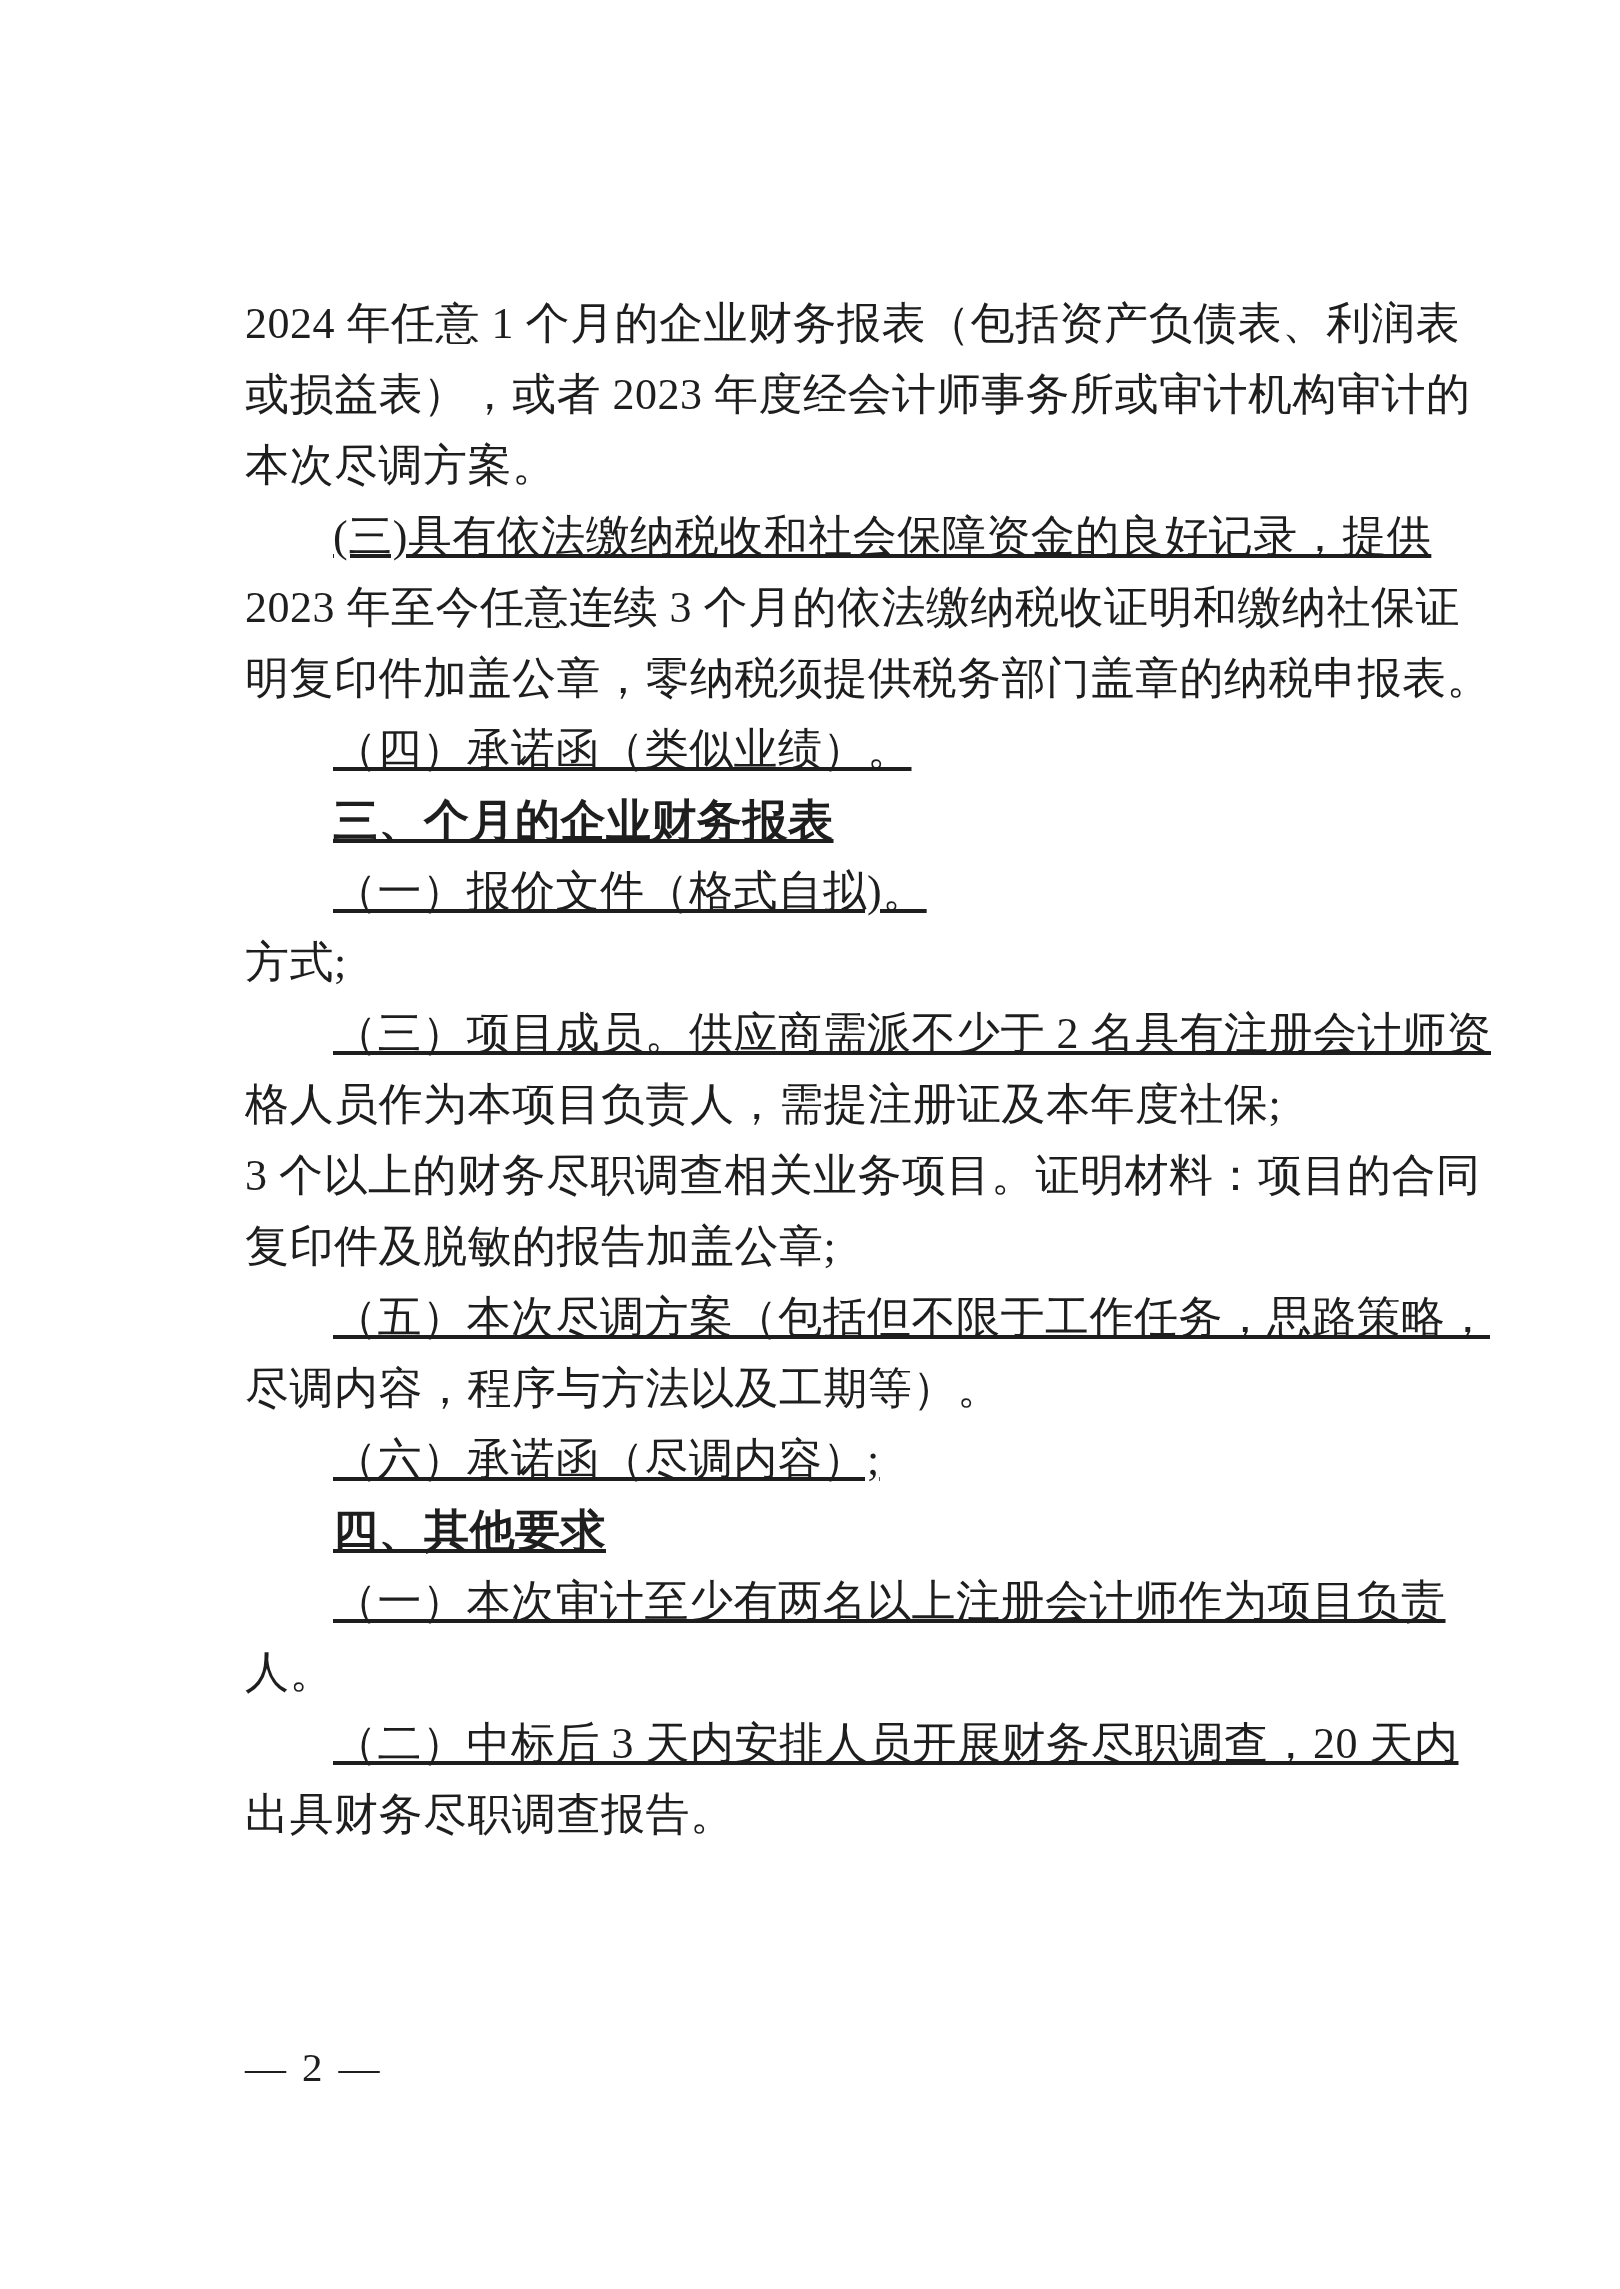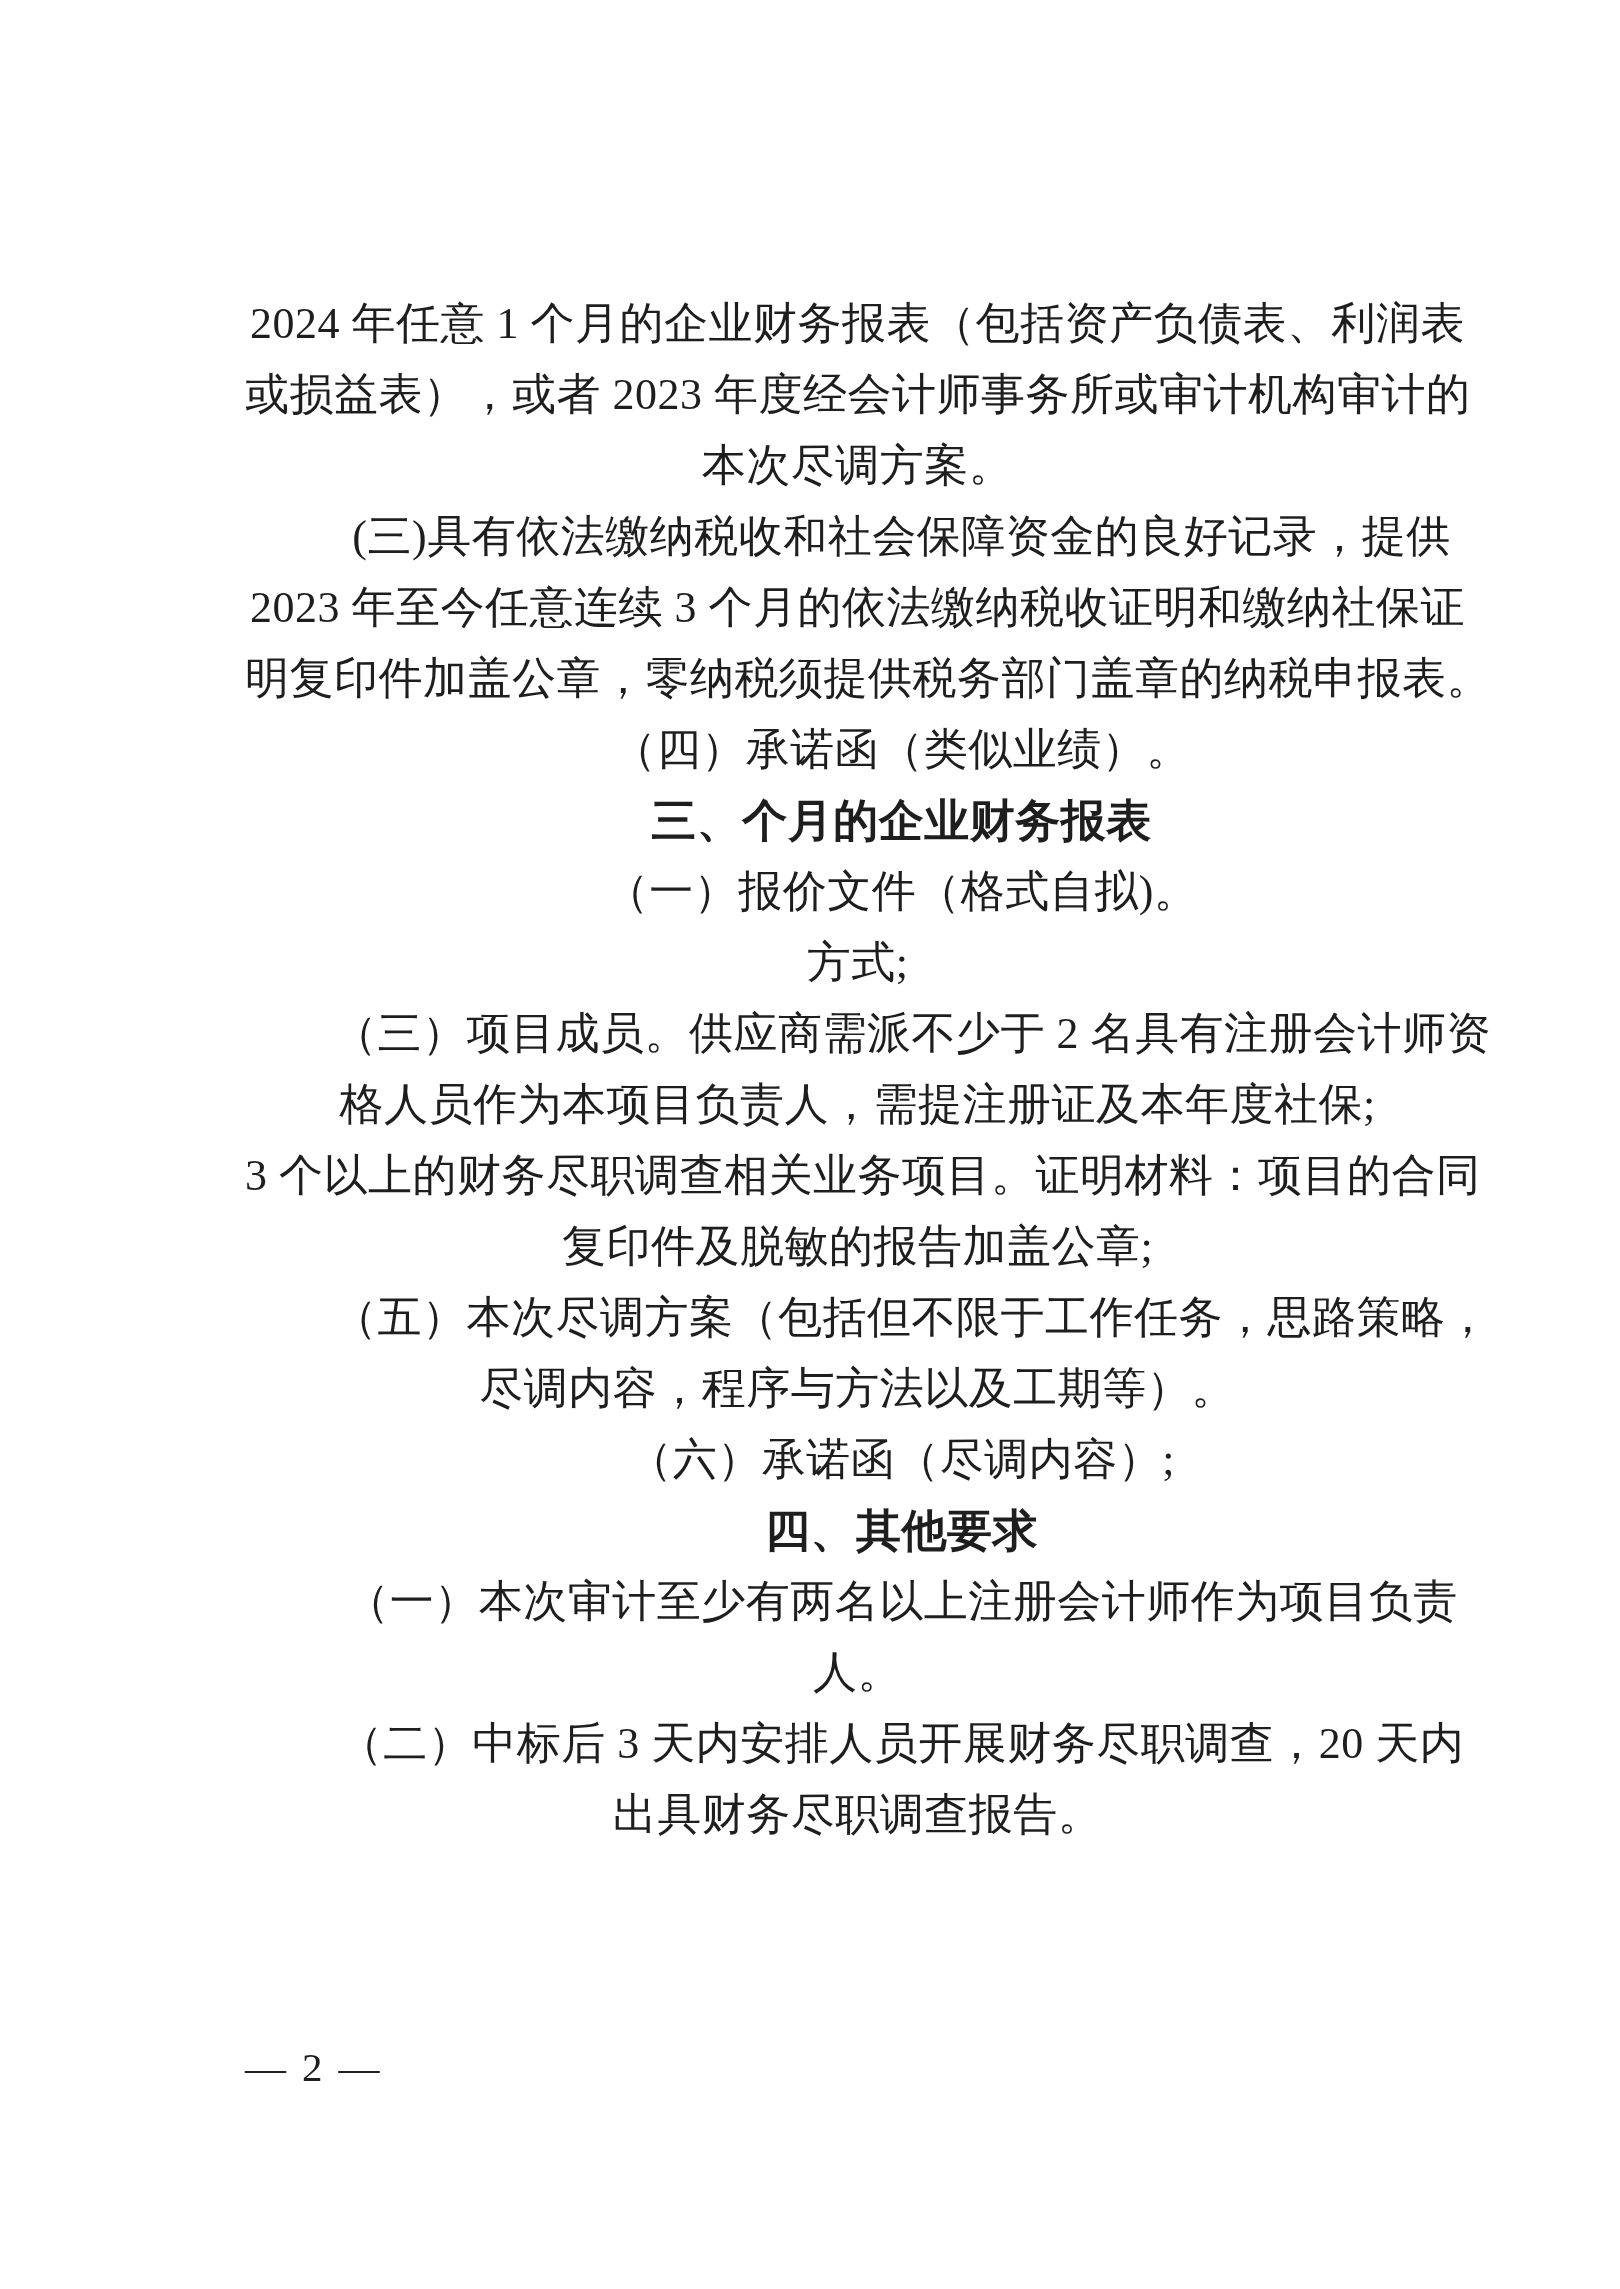--- a/index.html
+++ b/index.html
@@ -8,37 +8,37 @@
     background: #ffffff;
   }
   .page {
     position: relative;
     width: 1620px;
     height: 2290px;
     background: #ffffff;
     overflow: hidden;
     font-family: "Liberation Serif", "DejaVu Serif", serif;
     color: #1e1e1e;
-    text-align: center;
   }
   .text-block {
     position: absolute;
     left: 245px;
     top: 288px;
     width: 1225px;
   }
   .line {
     height: 71px;
     line-height: 71px;
     font-size: 44px;
     white-space: nowrap;
     letter-spacing: 0.5px;
   }
   .indent {
     padding-left: 88px;
+    text-decoration: underline;
   }
   .heading {
     font-family: "Liberation Sans", "DejaVu Sans", sans-serif;
     font-weight: 700;
     font-size: 45px;
   }
   .footer {
     position: absolute;
     left: 245px;
     top: 2045px;

